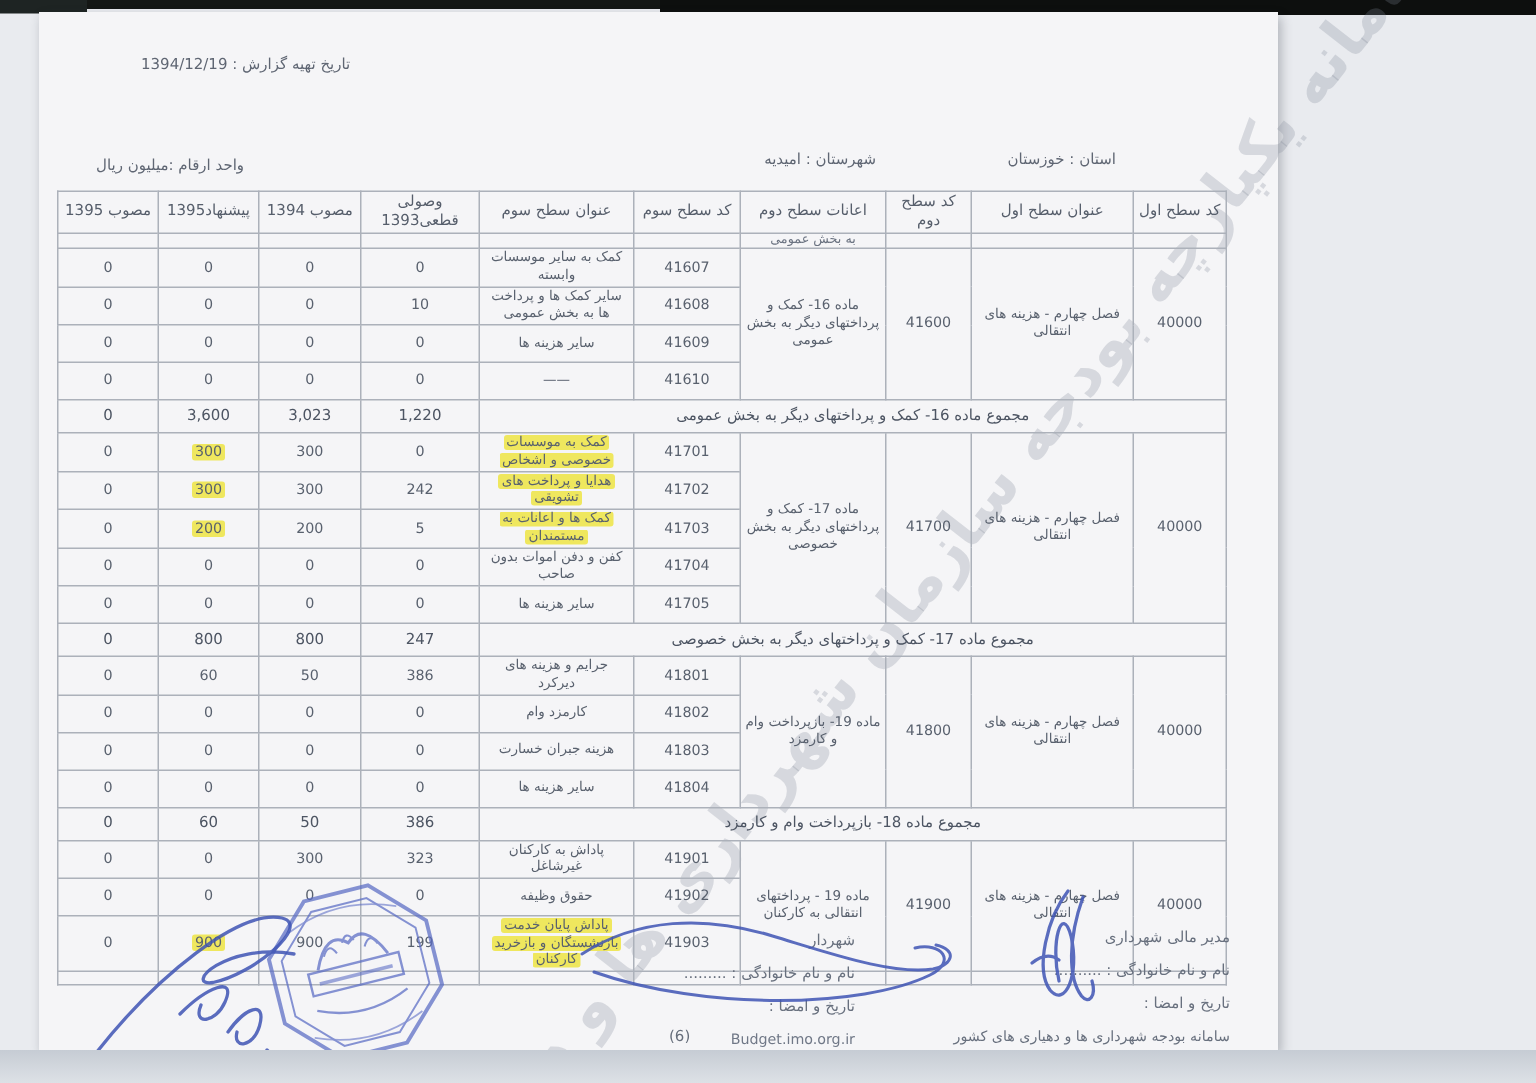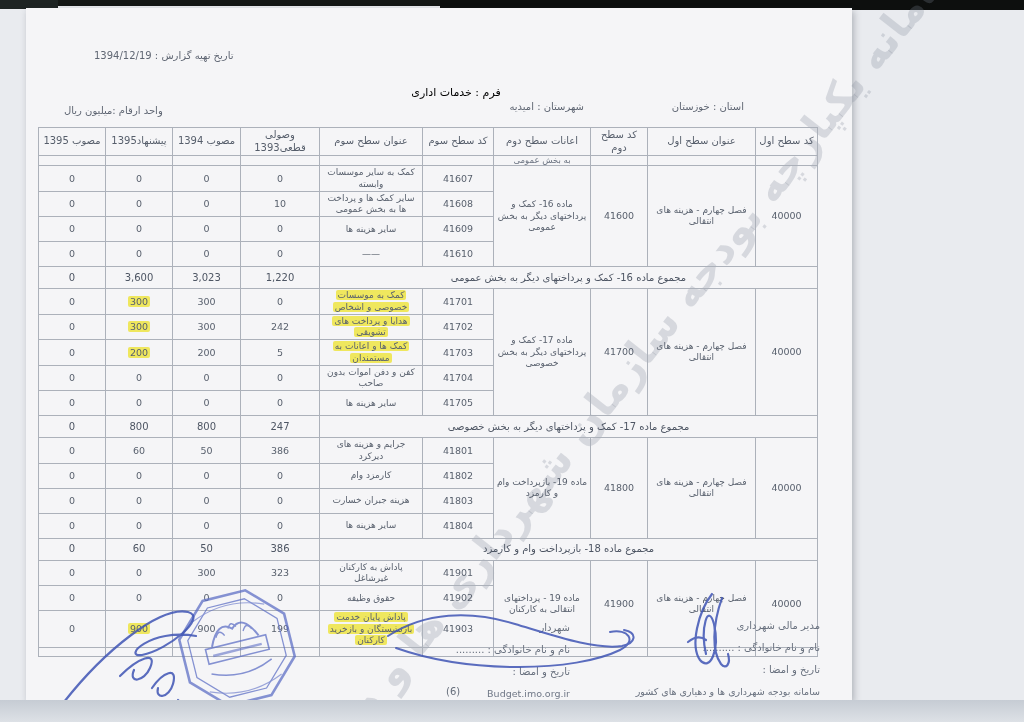--- a/index.html
+++ b/index.html
@@ -10,21 +10,21 @@
   .scan-strip-top2{position:absolute;left:440px;top:0;width:584px;height:10px;background:#0d0f0e;}
   .scan-strip-left{position:absolute;left:0;top:0;width:58px;height:9px;background:#1e2423;}
   .scan-strip-bottom{position:absolute;left:0;bottom:0;width:1024px;height:22px;background:linear-gradient(#c6ccd4,#dde1e6);}
   
   .paper{position:absolute;left:26px;top:8px;width:826px;height:692px;background:#f5f5f7;box-shadow:2px 3px 7px rgba(40,45,60,.3);}
   .watermark{position:absolute;left:150px;top:300px;width:960px;text-align:center;
     transform:rotate(-52deg);transform-origin:center;direction:rtl;
     font-size:42px;font-weight:bold;letter-spacing:3px;color:rgba(128,136,152,.26);
     white-space:nowrap;pointer-events:none;}
   
-  .hdr-date{position:absolute;left:68px;top:30px;width:230px;direction:rtl;text-align:left;font-size:10px;color:#5f6673;margin-top:12px;}
+  .hdr-date{position:absolute;left:68px;top:30px;width:230px;direction:rtl;text-align:left;font-size:10px;color:#5f6673;}
   .hdr-title{position:absolute;left:120px;top:52px;width:620px;text-align:center;direction:rtl;font-size:13.5px;color:#555e6b;}
   .hdr-form{position:absolute;left:120px;top:78px;width:620px;text-align:center;direction:rtl;font-size:11px;color:#5bününe6370;}
   .hdr-meta{position:absolute;direction:rtl;font-size:10px;color:#5f6673;white-space:nowrap;}
   .m-province{right:108px;top:93px;}
   .m-county{right:268px;top:93px;}
   .m-unit{left:38px;top:97px;text-align:center;}
   
   .tbl-wrap{position:absolute;left:12px;top:119px;}
   table.budget{border-collapse:collapse;table-layout:fixed;width:779px;direction:rtl;font-size:9.5px;color:#59616e;}
   table.budget td,table.budget th{border:1px solid #acb1ba;padding:1px 3px;text-align:center;vertical-align:middle;overflow:hidden;line-height:1.25;}
@@ -53,21 +53,20 @@
   <div class="scan-strip-top2"></div>
   <div class="scan-strip-left"></div>
 
   <div class="paper">
     <div class="watermark">سامانه یکپارچه بودجه سازمان شهرداری ها و دهیاری ها</div>
 
     <div class="hdr-date">
       <span>تاریخ تهیه گزارش :</span>
       <span>1394/12/19</span>
     </div>
-    <div class="hdr-form">فرم : خدمات اداری</div>
     <div class="hdr-meta m-province">استان :  خوزستان</div>
     <div class="hdr-meta m-county">شهرستان :  امیدیه</div>
     <div class="hdr-meta m-unit">واحد ارقام :میلیون ریال</div>
 
     <div class="tbl-wrap">
       <table class="budget">
         <colgroup>
           <col style="width:62px">
             <col style="width:108px">
             <col style="width:57px">

